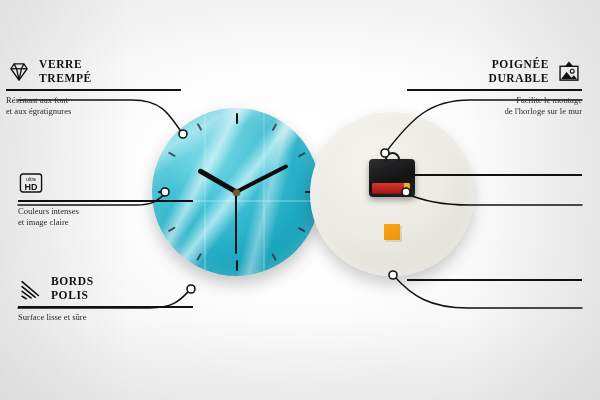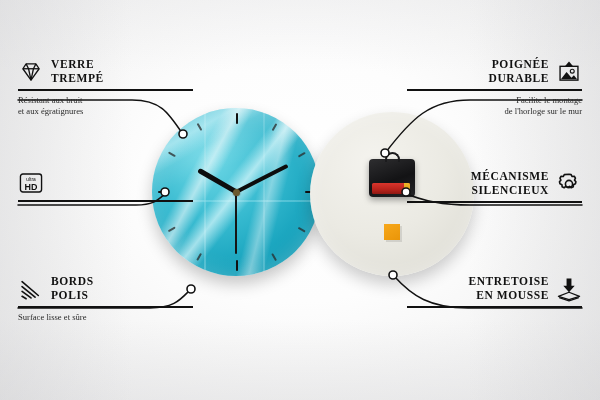--- a/index.html
+++ b/index.html
@@ -167,47 +167,49 @@
   <div class="product" id="clock-back">
     <div id="mechanism">
       <div id="mechanism-loop"></div>
       <div id="battery">
         <div id="battery-tip"></div>
       </div>
     </div>
     <div id="foam-spacer"></div>
   </div>
 
-  <div class="feature left" style="left:18px; top:58px;">
+  <div class="feature left" style="left:6px; top:58px;">
     <div class="feat-head">
       <svg class="feat-icon" viewBox="0 0 32 32">
         <g fill="none" stroke="#111" stroke-width="1.6" stroke-linejoin="round">
           <path d="M6,12 L10,6 H22 L26,12 L16,26 Z"></path>
           <path d="M6,12 H26"></path>
             <path d="M10,6 L13,12 L16,26"></path>
             <path d="M22,6 L19,12 L16,26"></path>
         </g>
       </svg>
       <div class="feat-title">VERRE
 TREMPÉ</div>
     </div>
     <div class="feat-rule"></div>
-    <div class="feat-desc">Résistant aux bruit
+    <div class="feat-desc">Résistant aux font
 et aux égratignures</div>
   </div>
 
   <div class="feature left" style="left:18px; top:170px;">
     <div class="feat-head">
       <svg class="feat-icon" viewBox="0 0 32 32">
         <rect x="3" y="5" width="26" height="22" rx="3" fill="none" stroke="#111" stroke-width="1.7"></rect>
         <text x="16" y="14" text-anchor="middle" font-family="Liberation Sans, sans-serif" font-size="6" fill="#111">ultra</text>
         <text x="16" y="24" text-anchor="middle" font-family="Liberation Sans, sans-serif" font-size="11" font-weight="bold" fill="#111">HD</text>
       </svg>
     </div>
     <div class="feat-rule"></div>
+    <div class="feat-desc">Couleurs intenses
+et image claire</div>
   </div>
 
   <div class="feature right" style="left:407px; top:58px;">
     <div class="feat-head">
       <svg class="feat-icon" viewBox="0 0 32 32">
         <path d="M16,3 L11,9 H21 Z" fill="#111"></path>
         <rect x="5" y="9" width="22" height="17" fill="none" stroke="#111" stroke-width="1.7"></rect>
         <circle cx="20" cy="15" r="2.4" fill="none" stroke="#111" stroke-width="1.4"></circle>
         <path d="M6,25 L13,16 L19,23 L22,20 L26,25 Z" fill="#111"></path>
       </svg>
@@ -230,39 +232,20 @@
         </g>
       </svg>
       <div class="feat-title">BORDS
 POLIS</div>
     </div>
     <div class="feat-rule"></div>
     <div class="feat-desc">Surface lisse et sûre</div>
   </div>
 
   <div class="feature right" style="left:407px; top:170px;">
-    <div class="feat-head">
-      <svg class="feat-icon" viewBox="0 0 32 32">
-        <g fill="none" stroke="#111" stroke-width="2" stroke-linejoin="round">
-          <path d="M16,4 l2.6,.5 1.3,2.3 2.6,-.3 1.4,2.3 -1.1,2.4 1.7,2 -.6,2.6 -2.4,1.1 -.3,2.6 -2.4,1.1 -2.1,-1.6 -2.3,1.3 -2.3,-1.3 -2.1,1.6 -2.4,-1.1 -.3,-2.6 -2.4,-1.1 -.6,-2.6 1.7,-2 -1.1,-2.4 1.4,-2.3 2.6,.3 1.3,-2.3 Z"></path>
-          <circle cx="16" cy="16" r="4.4"></circle>
-        </g>
-      </svg>
-      <div class="feat-title">MÉCANISME
-SILENCIEUX</div>
-    </div>
     <div class="feat-rule"></div>
   </div>
 
   <div class="feature right" style="left:407px; top:275px;">
-    <div class="feat-head">
-      <svg class="feat-icon" viewBox="0 0 32 32">
-        <path d="M13,3 h6 v9 h4 l-7,8 -7,-8 h4 Z" fill="#111"></path>
-        <path d="M16,20 L29,25 L16,29 L3,25 Z" fill="none" stroke="#111" stroke-width="1.6" stroke-linejoin="round"></path>
-        <path d="M4,26.5 L16,30.5 L28,26.5" fill="none" stroke="#111" stroke-width="1.6" stroke-linejoin="round"></path>
-      </svg>
-      <div class="feat-title">ENTRETOISE
-EN MOUSSE</div>
-    </div>
     <div class="feat-rule"></div>
   </div>
 
 </div>
 
 </body></html>

